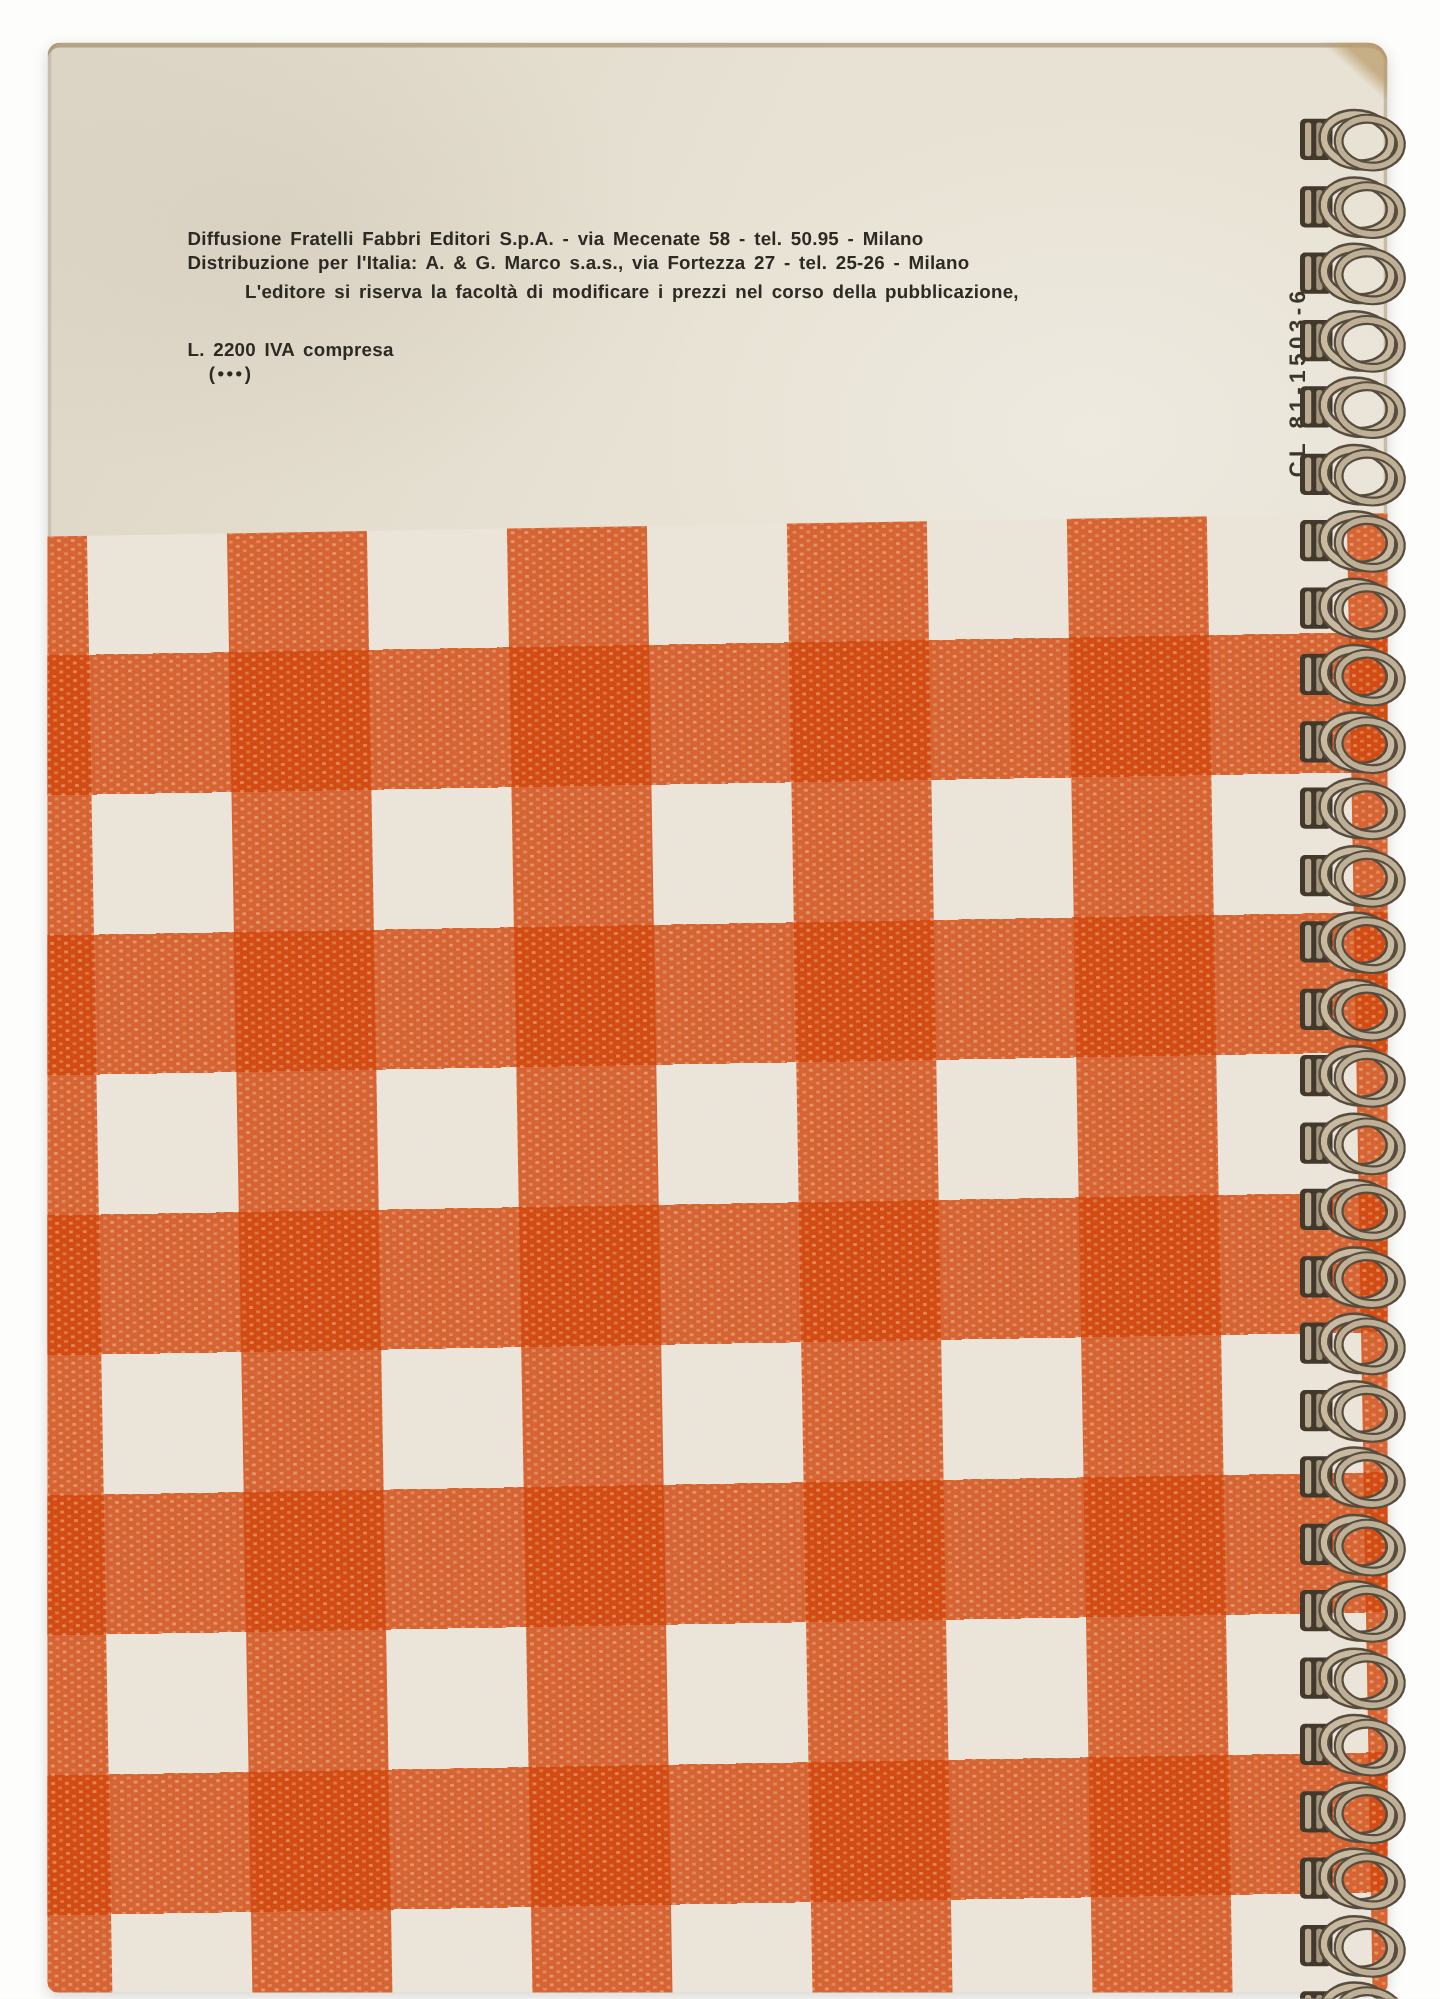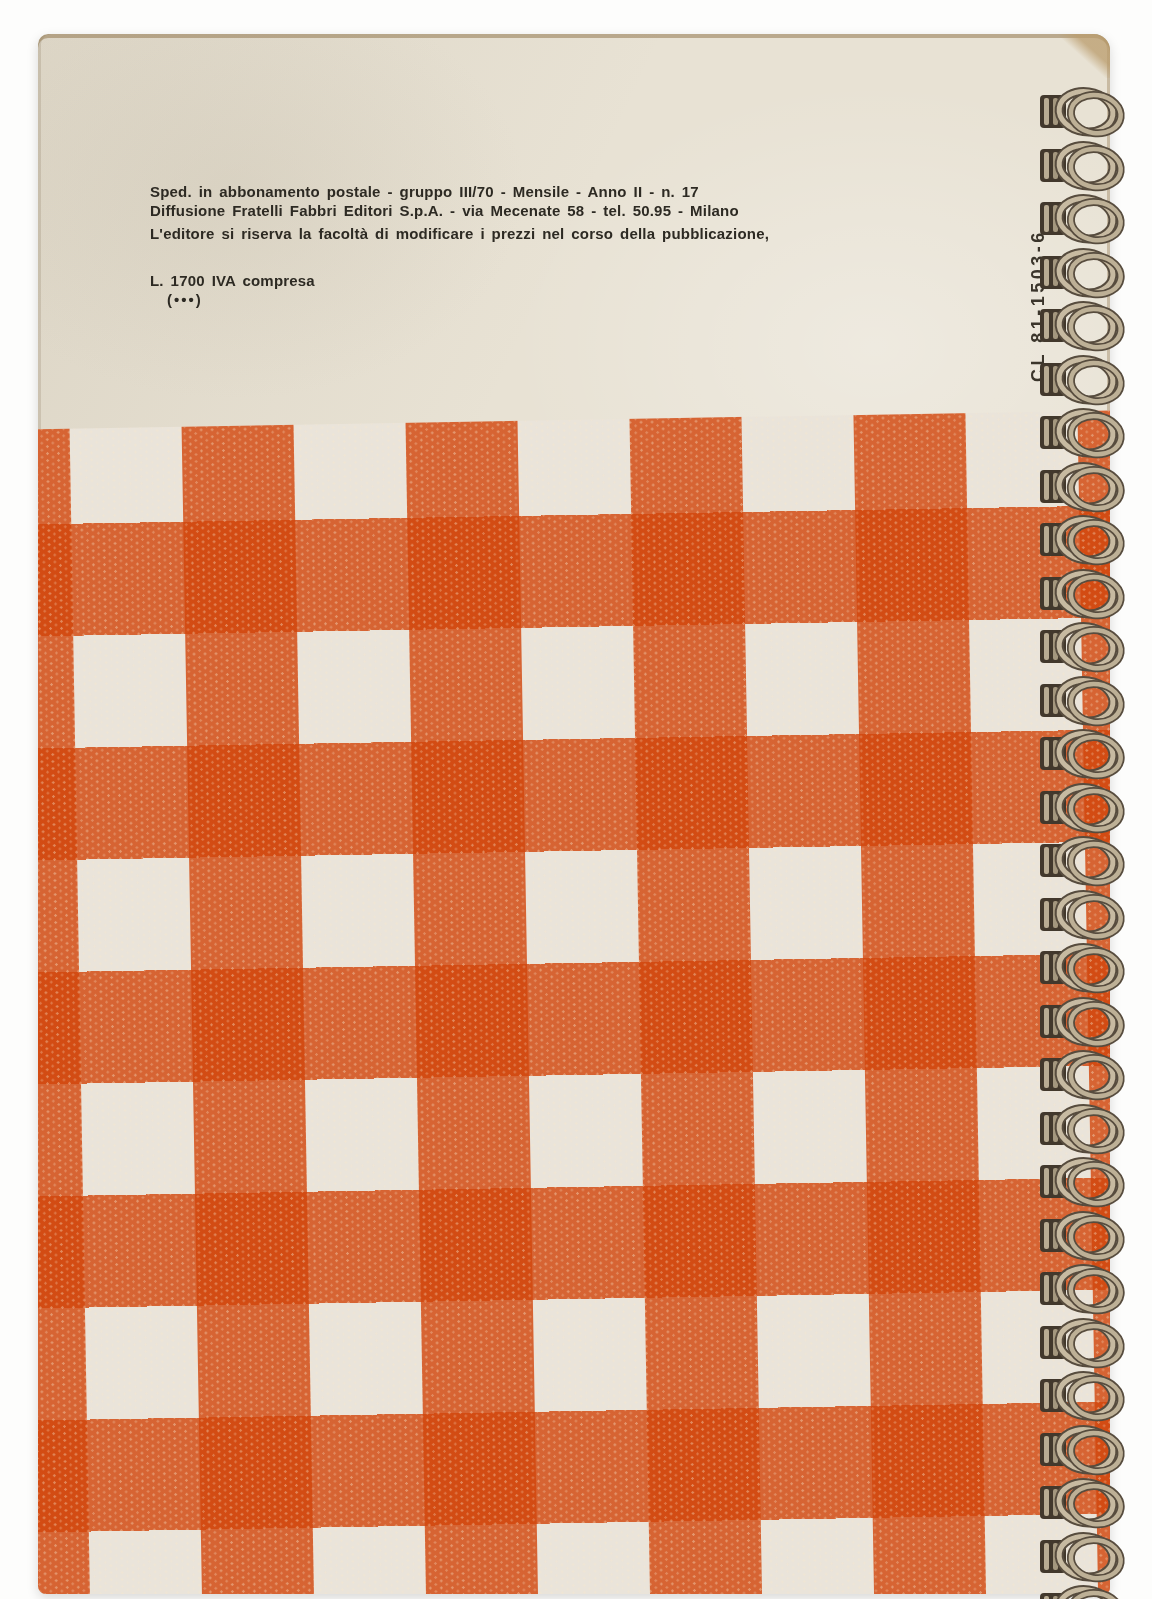--- a/index.html
+++ b/index.html
@@ -46,21 +46,21 @@
   }
   .colophon p {
     margin: 0;
     font-weight: 700;
     font-size: 15px;
     line-height: 19.2px;
     letter-spacing: 0.2px;
     word-spacing: 2.5px;
     white-space: nowrap;
   }
-  .colophon p.notice-first { margin-top: 4px; }
+  .colophon p.notice-first { margin-top: 4px; margin-left: 46px; }
   .colophon p.price { margin-top: 27px; }
   .colophon p.price-note { padding-left: 17px; letter-spacing: 2px; }
 
   
   .code {
     position: absolute;
     left: 990px; top: 348px;   
     width: 240px; height: 24px;
     transform-origin: 0 0;
     transform: rotate(-90deg);
@@ -98,24 +98,24 @@
 </style>
 </head>
 <body>
 
 <div class="scene">
 
   <div class="page">
     <div class="corner-wear"></div>
 
     <div class="colophon">
-      <p>Sped. in abbonamento postale - gruppo III/70 - Mensile - Anno II - n. 17</p>
       <p>Diffusione Fratelli Fabbri Editori S.p.A. - via Mecenate 58 - tel. 50.95 - Milano</p>
+      <p>Distribuzione per l'Italia: A. &amp; G. Marco s.a.s., via Fortezza 27 - tel. 25-26 - Milano</p>
       <p class="notice-first">L'editore si riserva la facoltà di modificare i prezzi nel corso della pubblicazione,</p>
-      <p class="price">L. 1700 IVA compresa</p>
+      <p class="price">L. 2200 IVA compresa</p>
       <p class="price-note">(•••)</p>
     </div>
 
     <div class="code">CL 81-1503-6</div>
 
     <div class="fabric"></div>
   </div>
 
   <div class="spiral" id="spiral">
       <div class="loop" style="top: 86px;">

